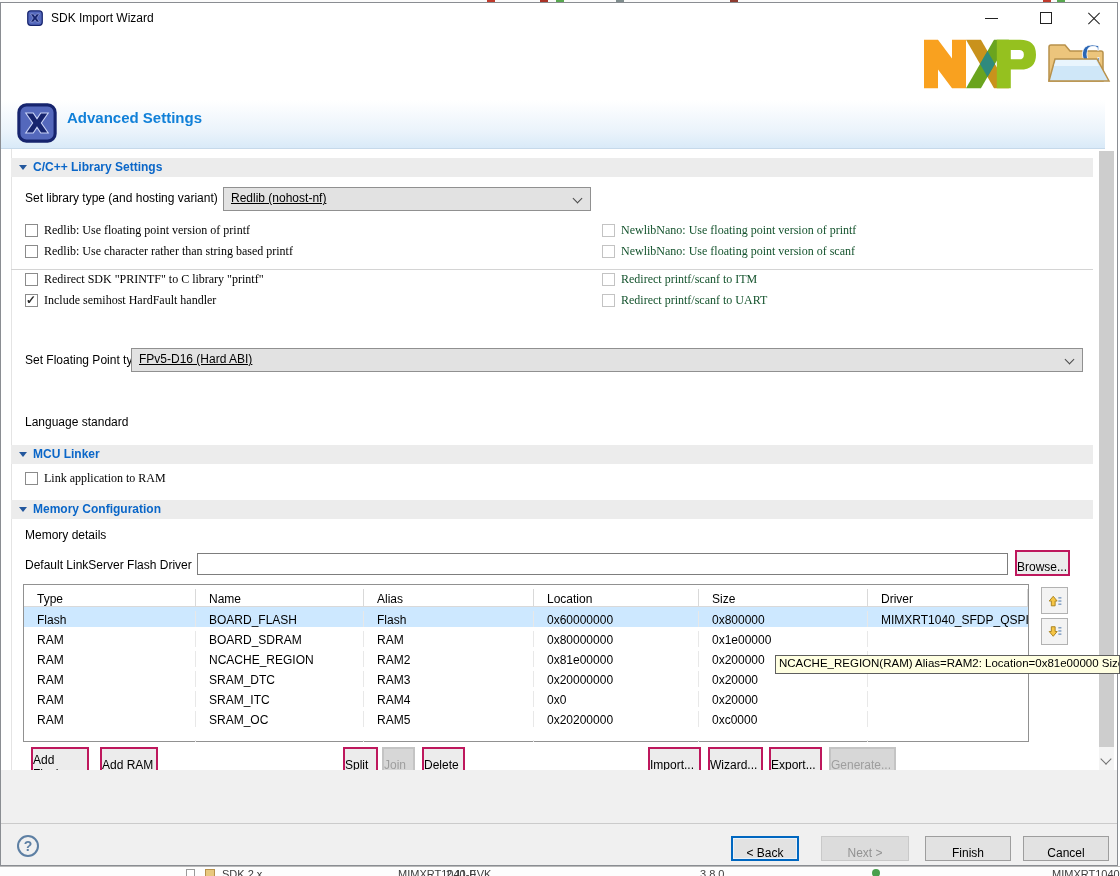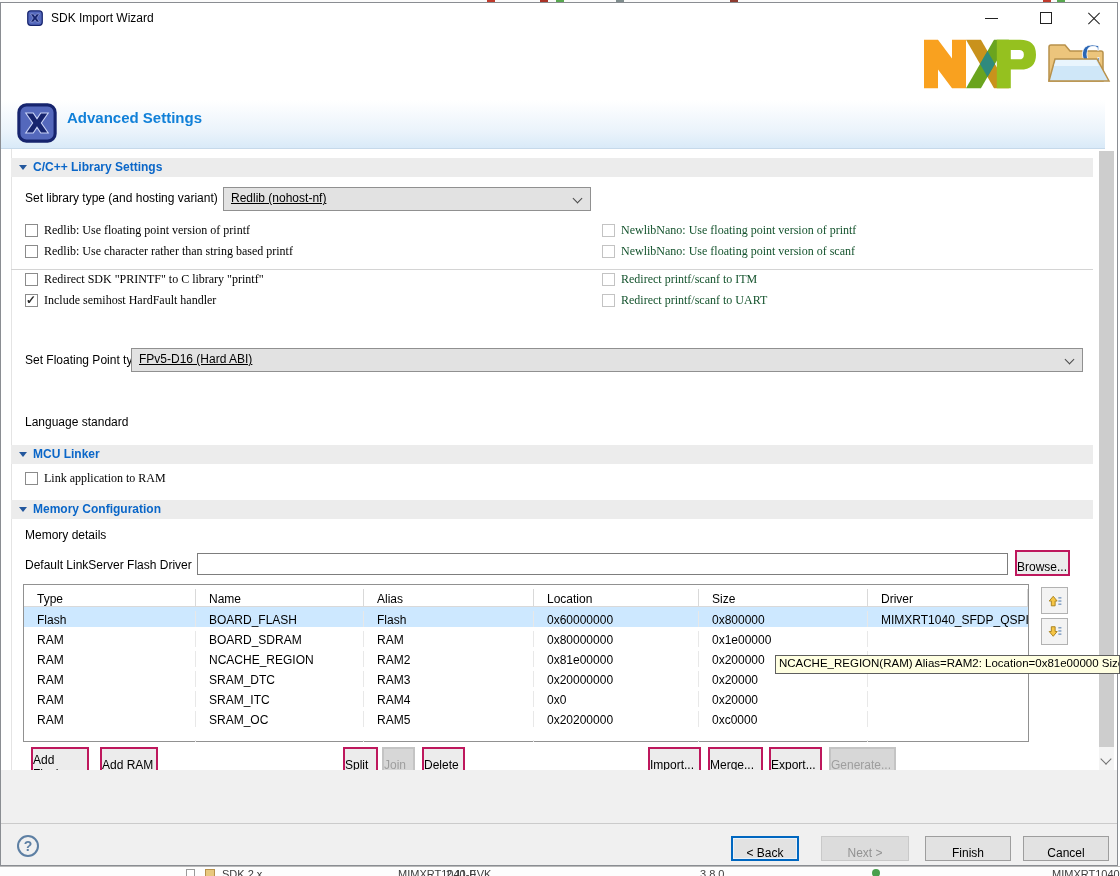--- a/index.html
+++ b/index.html
@@ -324,21 +324,21 @@
       </svg>
     </button>
 
     <div class="abs" style="left:0;top:744px;width:1096px;height:25px;overflow:hidden">
       <button class="btn" style="left:30px;top:0;width:58px;height:28px"><span>Add Flash</span></button>
       <button class="btn" style="left:99px;top:0;width:58px;height:28px"><span>Add RAM</span></button>
       <button class="btn" style="left:342px;top:0;width:35px;height:28px"><span>Split</span></button>
       <button class="btn disabled" style="left:381px;top:0;width:33px;height:28px"><span>Join</span></button>
       <button class="btn" style="left:421px;top:0;width:43px;height:28px"><span>Delete</span></button>
       <button class="btn" style="left:647px;top:0;width:53px;height:28px"><span>Import...</span></button>
-      <button class="btn" style="left:707px;top:0;width:55px;height:28px"><span>Merge...</span></button>
+      <button class="btn" style="left:707px;top:0;width:55px;height:28px"><span>Wizard...</span></button>
       <button class="btn" style="left:768px;top:0;width:53px;height:28px"><span>Export...</span></button>
       <button class="btn disabled" style="left:828px;top:0;width:67px;height:28px"><span>Generate...</span></button>
     </div>
 
     <div class="sbtrack">
       <div class="sbthumb"></div>
     </div>
     <div class="scrolldown"></div>
 
     <div class="footer">

